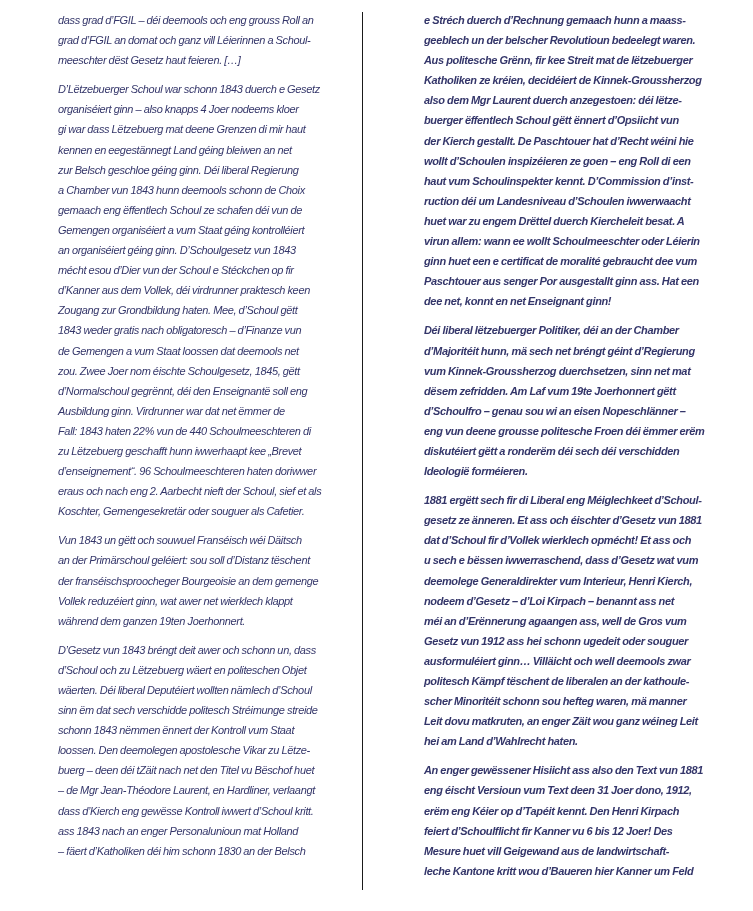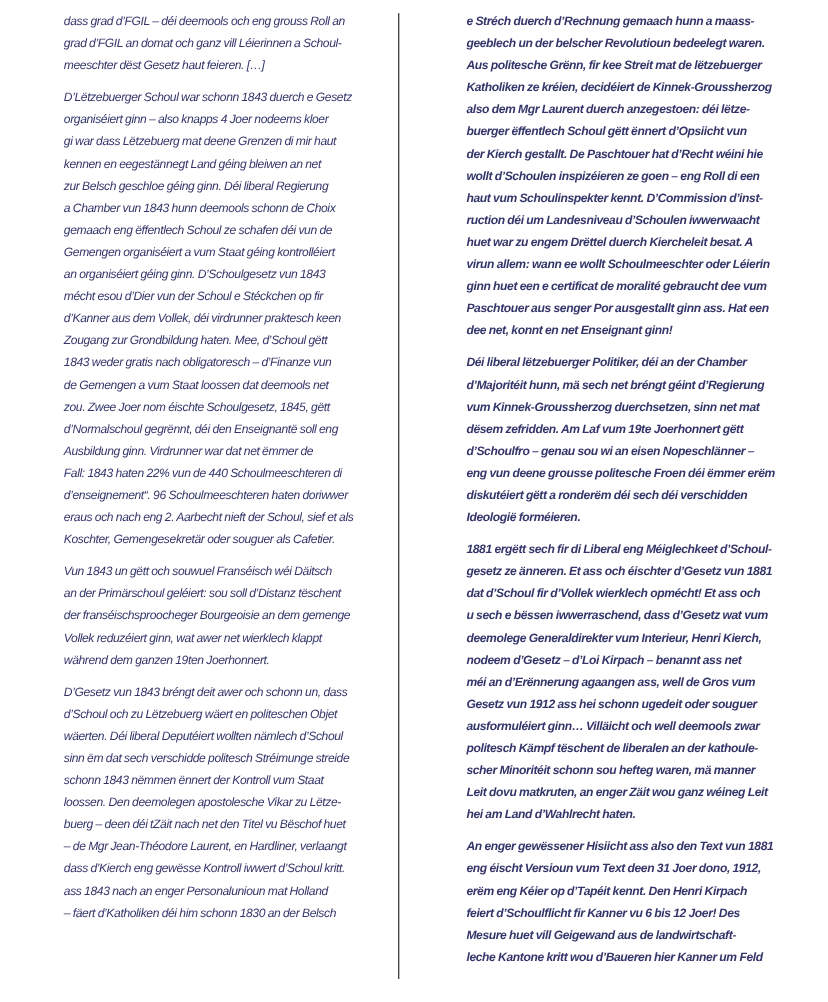--- a/index.html
+++ b/index.html
@@ -81,20 +81,21 @@
         <span class="line">an organiséiert géing ginn. D’Schoulgesetz vun 1843</span>
         <span class="line">mécht esou d’Dier vun der Schoul e Stéckchen op fir</span>
         <span class="line">d’Kanner aus dem Vollek, déi virdrunner praktesch keen</span>
         <span class="line">Zougang zur Grondbildung haten. Mee, d’Schoul gëtt</span>
         <span class="line">1843 weder gratis nach obligatoresch – d’Finanze vun</span>
         <span class="line">de Gemengen a vum Staat loossen dat deemools net</span>
         <span class="line">zou. Zwee Joer nom éischte Schoulgesetz, 1845, gëtt</span>
         <span class="line">d’Normalschoul gegrënnt, déi den Enseignantë soll eng</span>
         <span class="line">Ausbildung ginn. Virdrunner war dat net ëmmer de</span>
         <span class="line">Fall: 1843 haten 22% vun de 440 Schoulmeeschteren di</span>
+        <span class="line">zu Lëtzebuerg geschafft hunn iwwerhaapt kee „Brevet</span>
         <span class="line">d’enseignement“. 96 Schoulmeeschteren haten doriwwer</span>
         <span class="line">eraus och nach eng 2. Aarbecht nieft der Schoul, sief et als</span>
         <span class="line">Koschter, Gemengesekretär oder souguer als Cafetier.</span>
       </div>
       <div class="para">
         <span class="line">Vun 1843 un gëtt och souwuel Franséisch wéi Däitsch</span>
         <span class="line">an der Primärschoul geléiert: sou soll d’Distanz tëschent</span>
         <span class="line">der franséischsproocheger Bourgeoisie an dem gemenge</span>
         <span class="line">Vollek reduzéiert ginn, wat awer net wierklech klappt</span>
         <span class="line">während dem ganzen 19ten Joerhonnert.</span>

